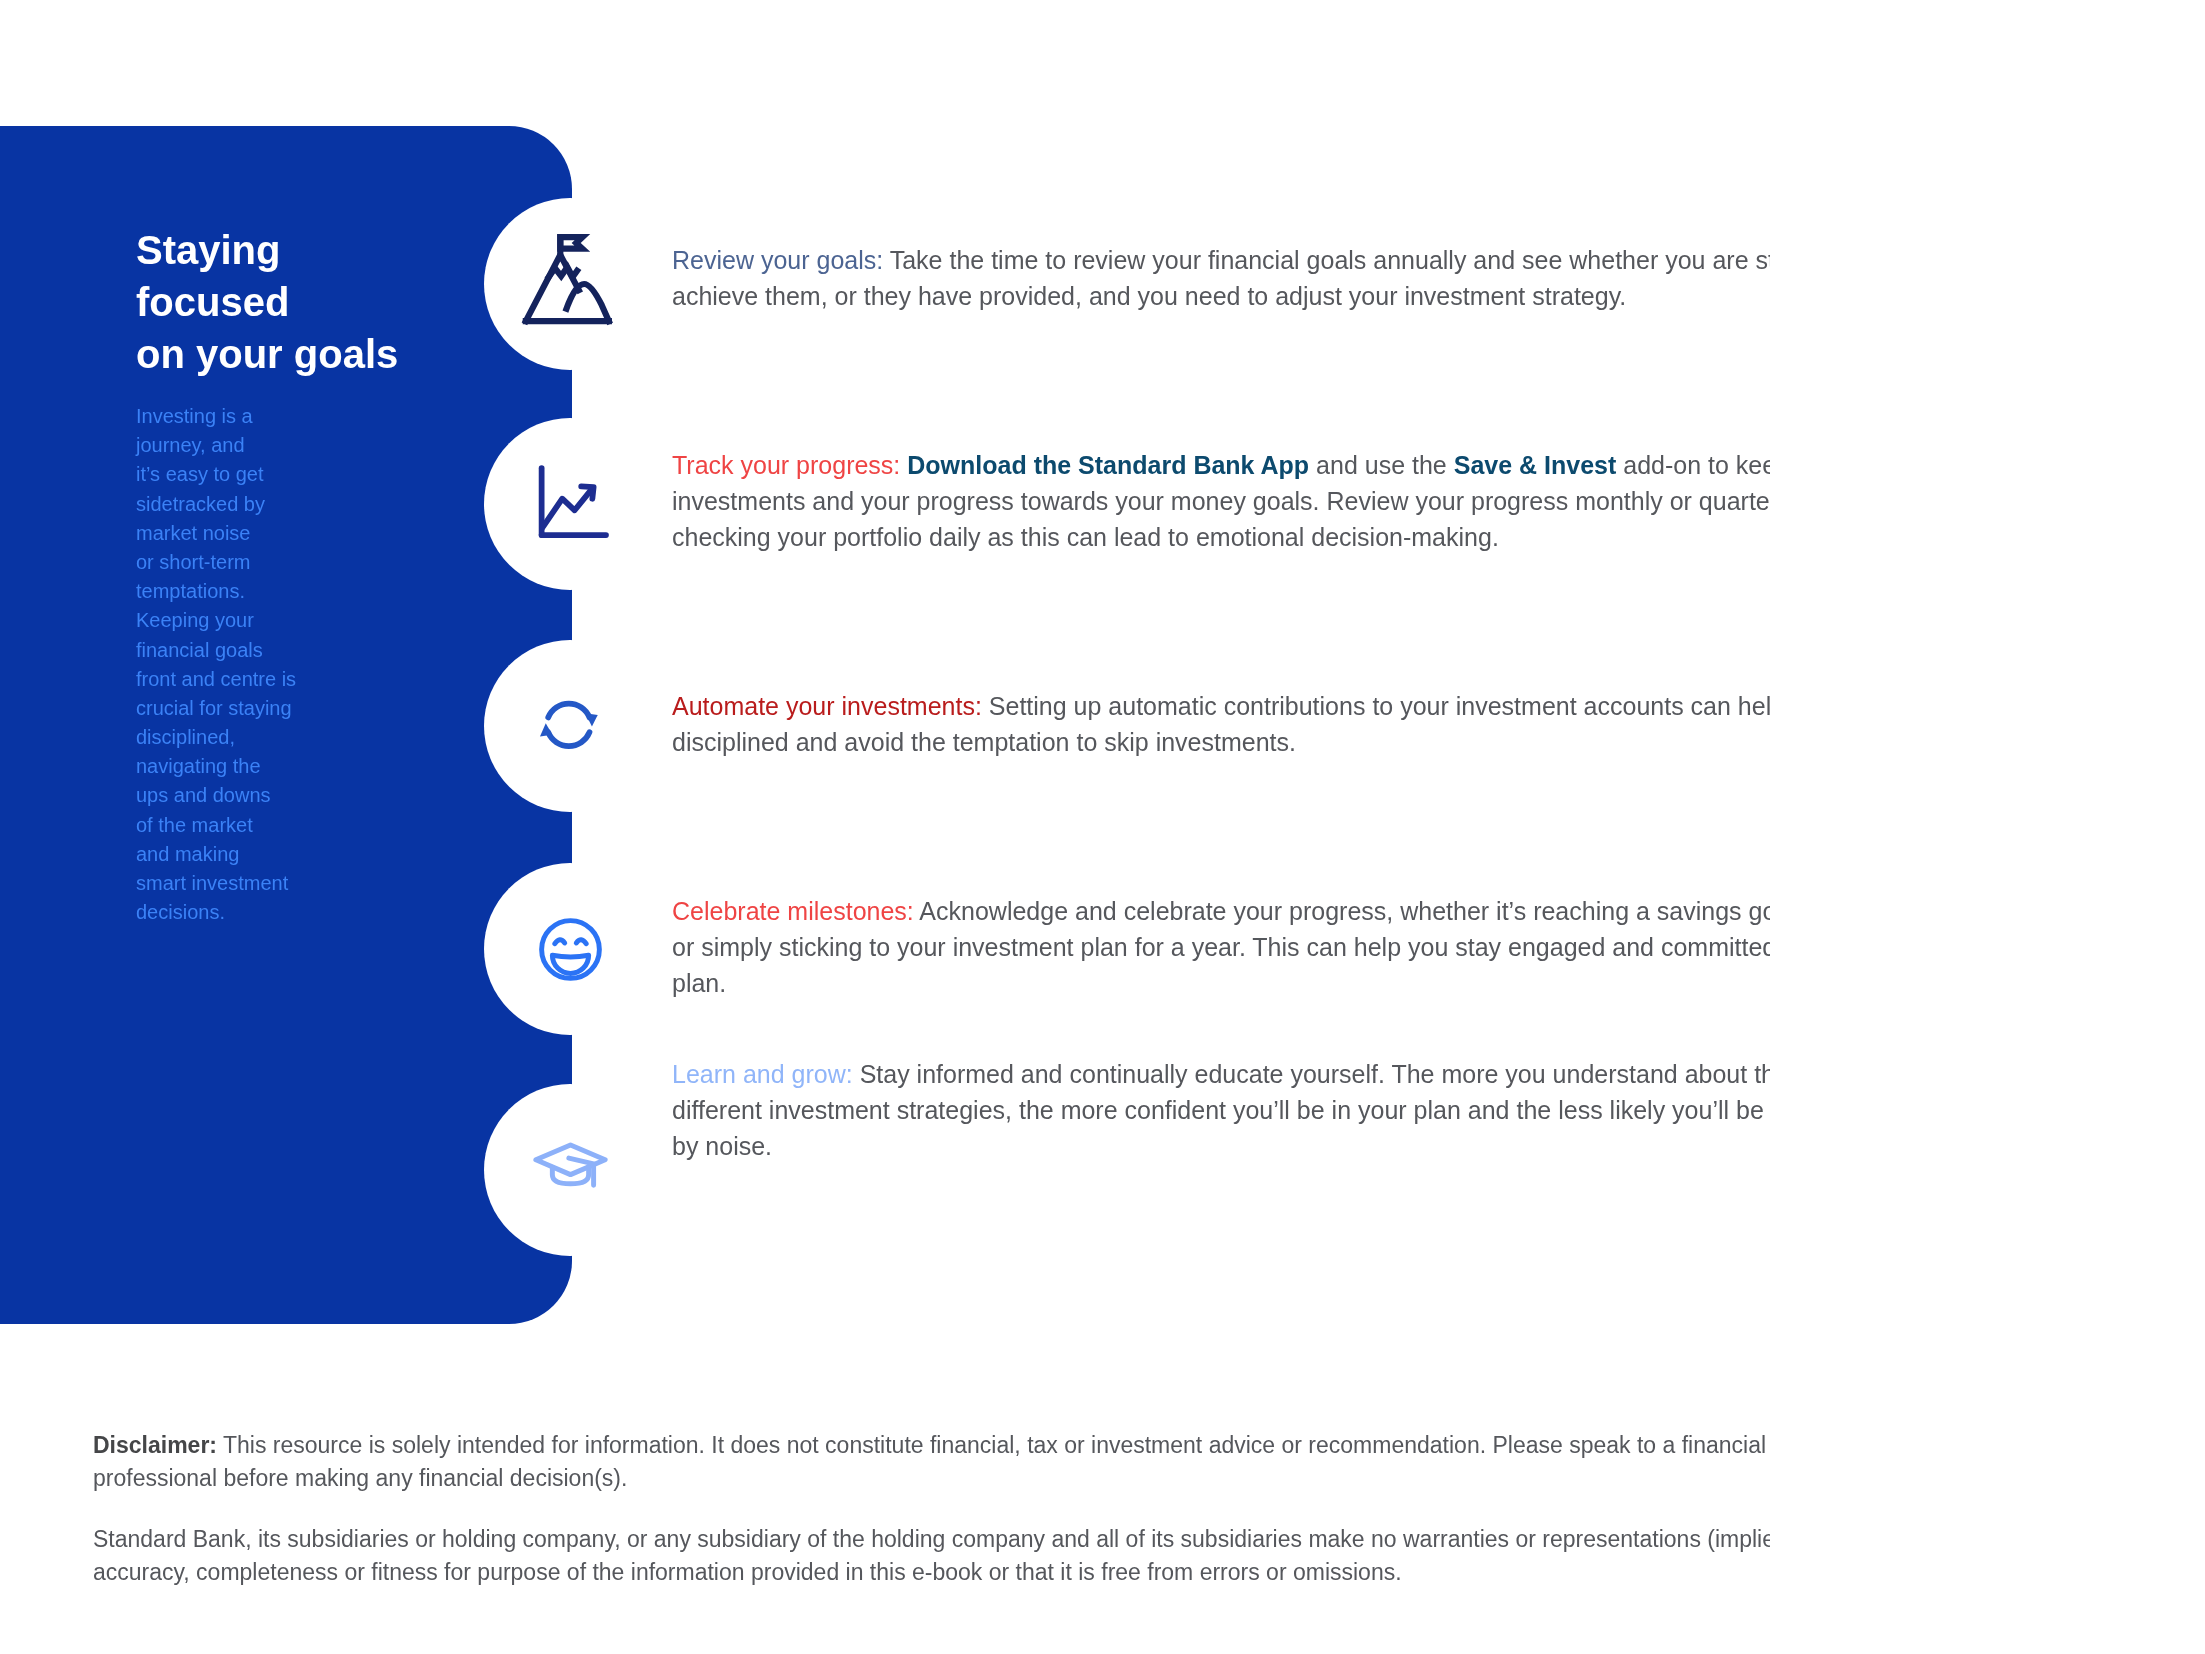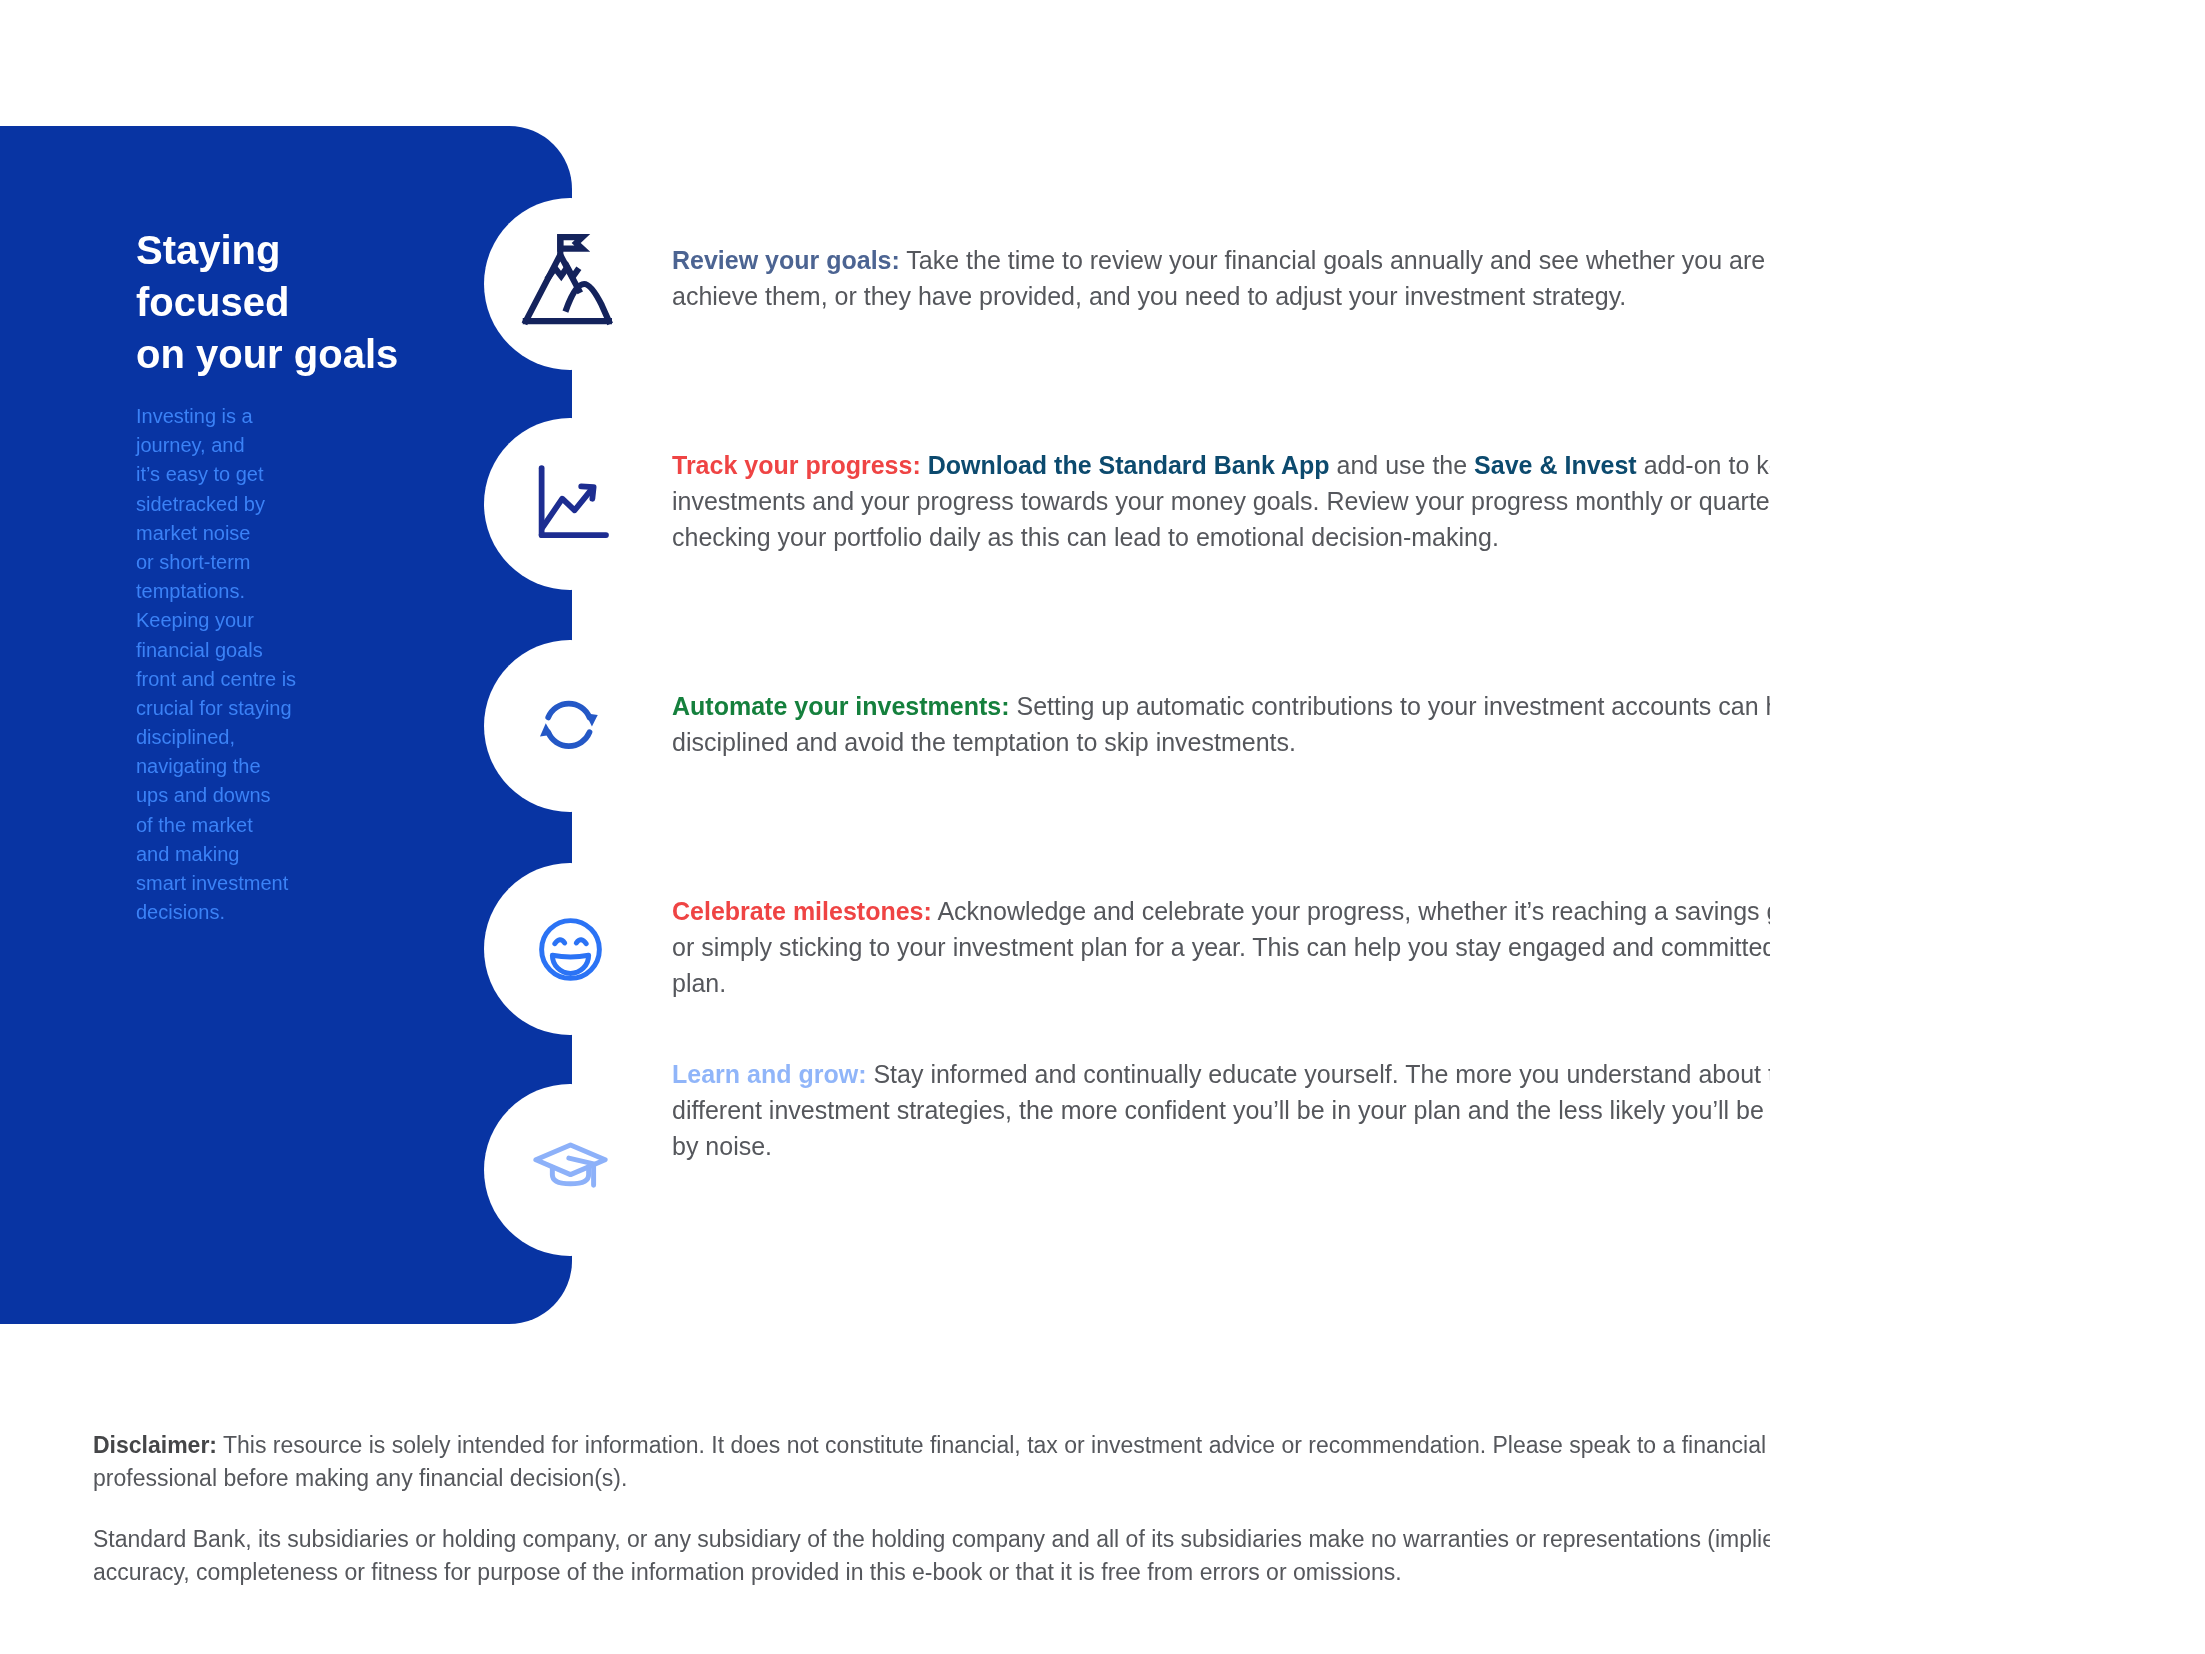--- a/index.html
+++ b/index.html
@@ -27,24 +27,24 @@
     background:#ffffff;display:flex;align-items:center;justify-content:center;
   }
   .sc1{top:198px}.sc2{top:418px}.sc3{top:640px}.sc4{top:863px}.sc5{top:1084px}
   .scallop svg{display:block}
   
   .item{
     position:absolute;left:672px;width:1323px;
     font-size:25px;line-height:1.44;color:#55575c;
   }
   .it1{top:242px}.it2{top:447px}.it3{top:688px}.it4{top:893px}.it5{top:1056px}
-  .lead{font-weight:bold}
+  .lead{font-weight:normal}
   .lead-1{color:#4c6492}
   .lead-2{color:#ef4444}
-  .lead-3{color:#15803d}
+  .lead-3{color:#b91c1c}
   .lead-4{color:#ef4444}
   .lead-5{color:#90b5f9}
   .link{font-weight:bold;color:#0c4a6e;text-decoration:none;cursor:pointer}
   
   .disclaimer{
     position:absolute;left:93px;top:1421px;width:2005px;
     font-size:23px;line-height:1.44;color:#55575c;
   }
   .disclaimer p{margin:8px 0 28px 0;}
   .disc-lead{font-weight:bold;color:#454648}

